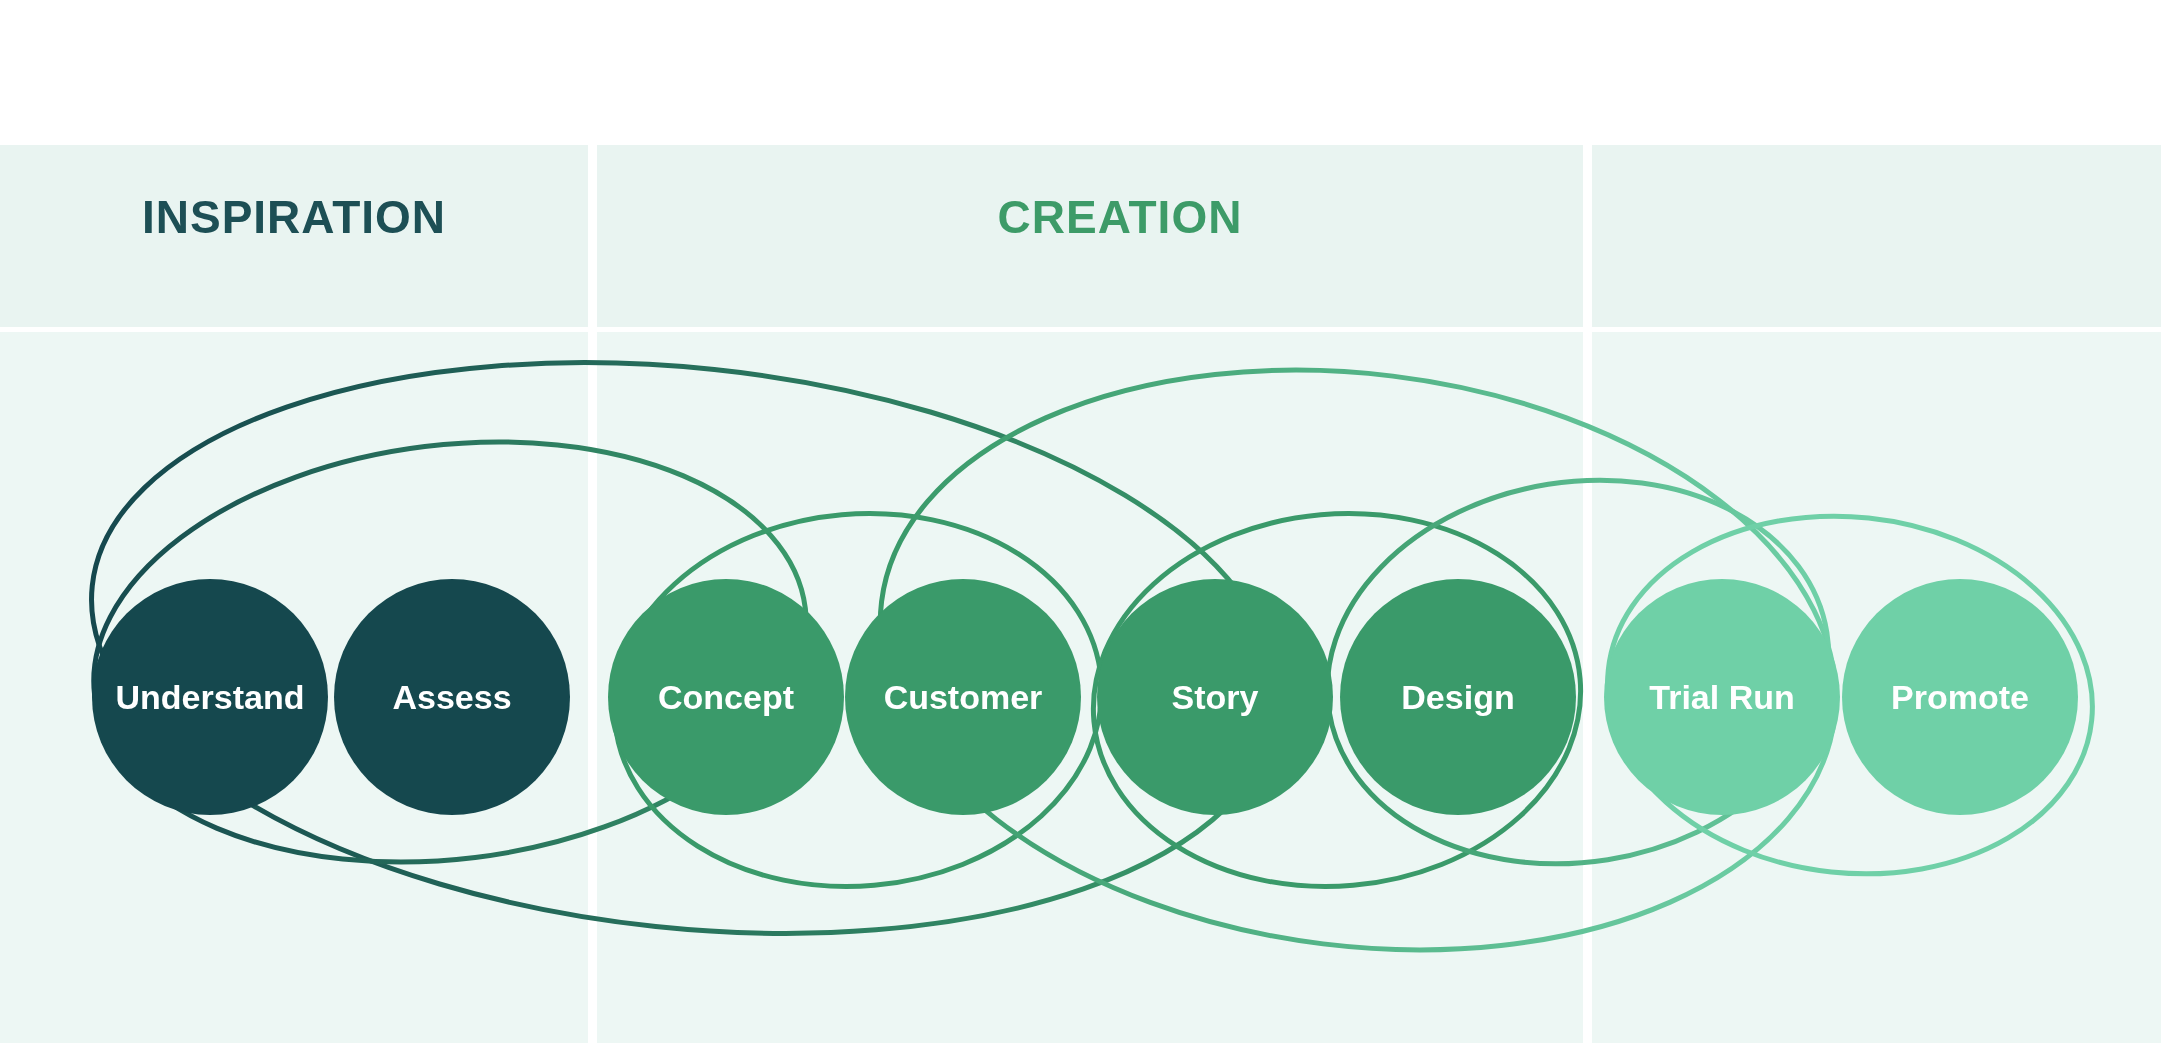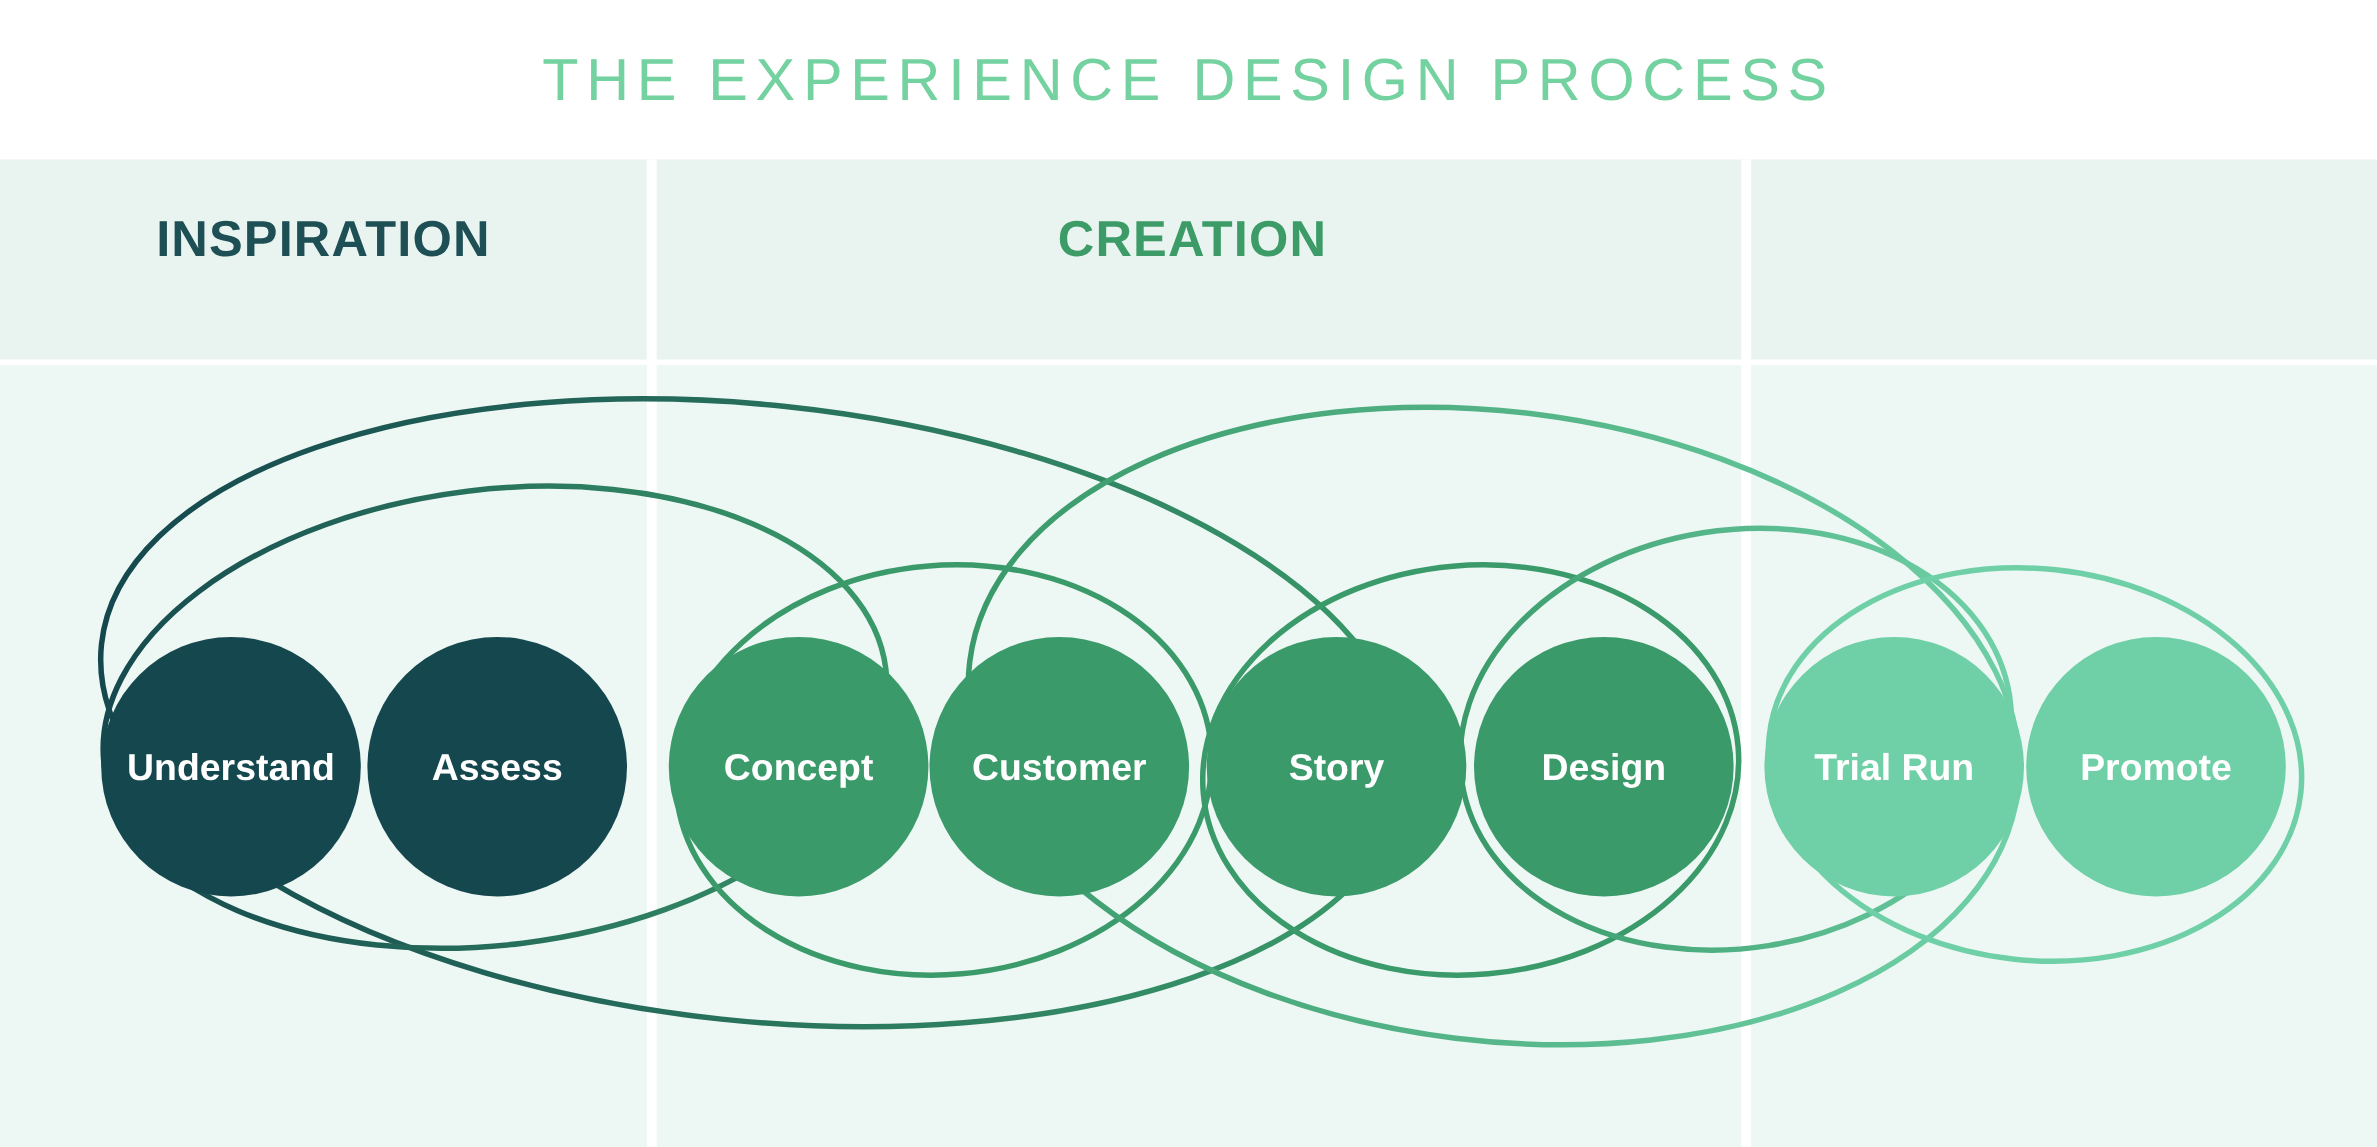--- a/index.html
+++ b/index.html
@@ -21,21 +21,21 @@
     font-weight:200;
     font-size:54px;
     letter-spacing:7px;
     white-space:nowrap;
   }
   .stage-label-row{position:absolute;top:145px;height:144px;display:flex;align-items:center;justify-content:center;}
   .stage-label{
     font-weight:700;font-size:46px;letter-spacing:1px;white-space:nowrap;
   }
   .pos-inspiration{left:0;width:588px;}
-  .pos-creation{left:591px;width:986px;}
+  .pos-creation{left:627px;width:986px;}
   .pos-implementation{left:1592px;width:569px;}
   .circle-label{
     font-family:"Liberation Sans", sans-serif;
     font-weight:700;font-size:34px;
     text-anchor:middle;
   }
   .flow-arc{fill:none;stroke-width:5;}
 </style>
 </head>
 <body>
@@ -110,23 +110,20 @@
           <text x="1722" y="697" dy="0.35em" class="circle-label" fill="#ffffff">Trial Run</text>
         </g>
         <g>
           <circle cx="1960" cy="697" r="118" fill="#6fd0a7"></circle>
           <text x="1960" y="697" dy="0.35em" class="circle-label" fill="#ffffff">Promote</text>
         </g>
       </g>
   </svg>
 
   <div class="txt-layer">
-    <div class="title-row">
-      <span class="main-title" style="color: rgb(116, 209, 160);">THE EXPERIENCE DESIGN PROCESS</span>
-    </div>
 
     <div class="stage-label-row pos-inspiration">
       <span class="stage-label" style="color: rgb(29, 79, 85);">INSPIRATION</span>
     </div>
     <div class="stage-label-row pos-creation">
       <span class="stage-label" style="color: rgb(61, 155, 104);">CREATION</span>
     </div>
   </div>
 
 </div>

